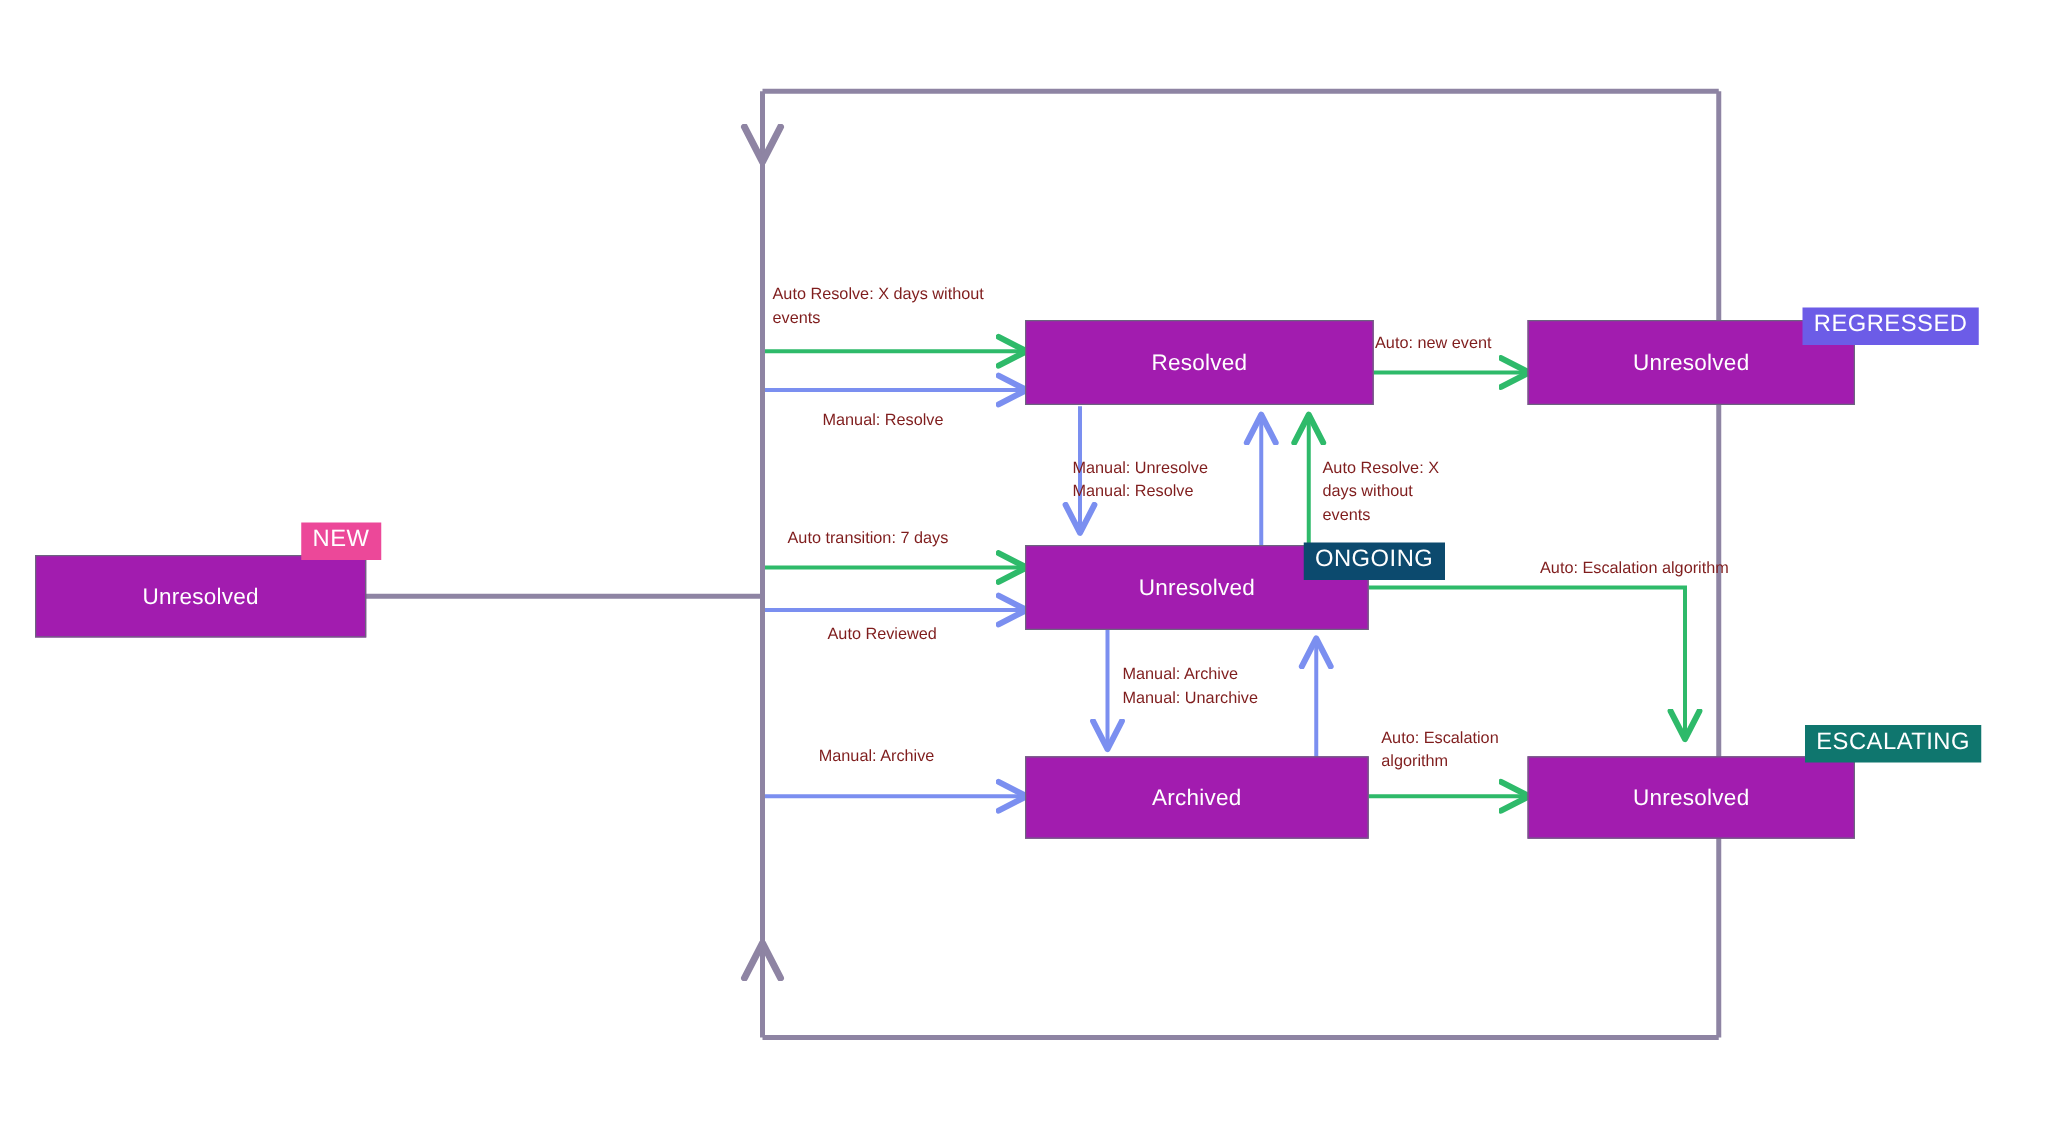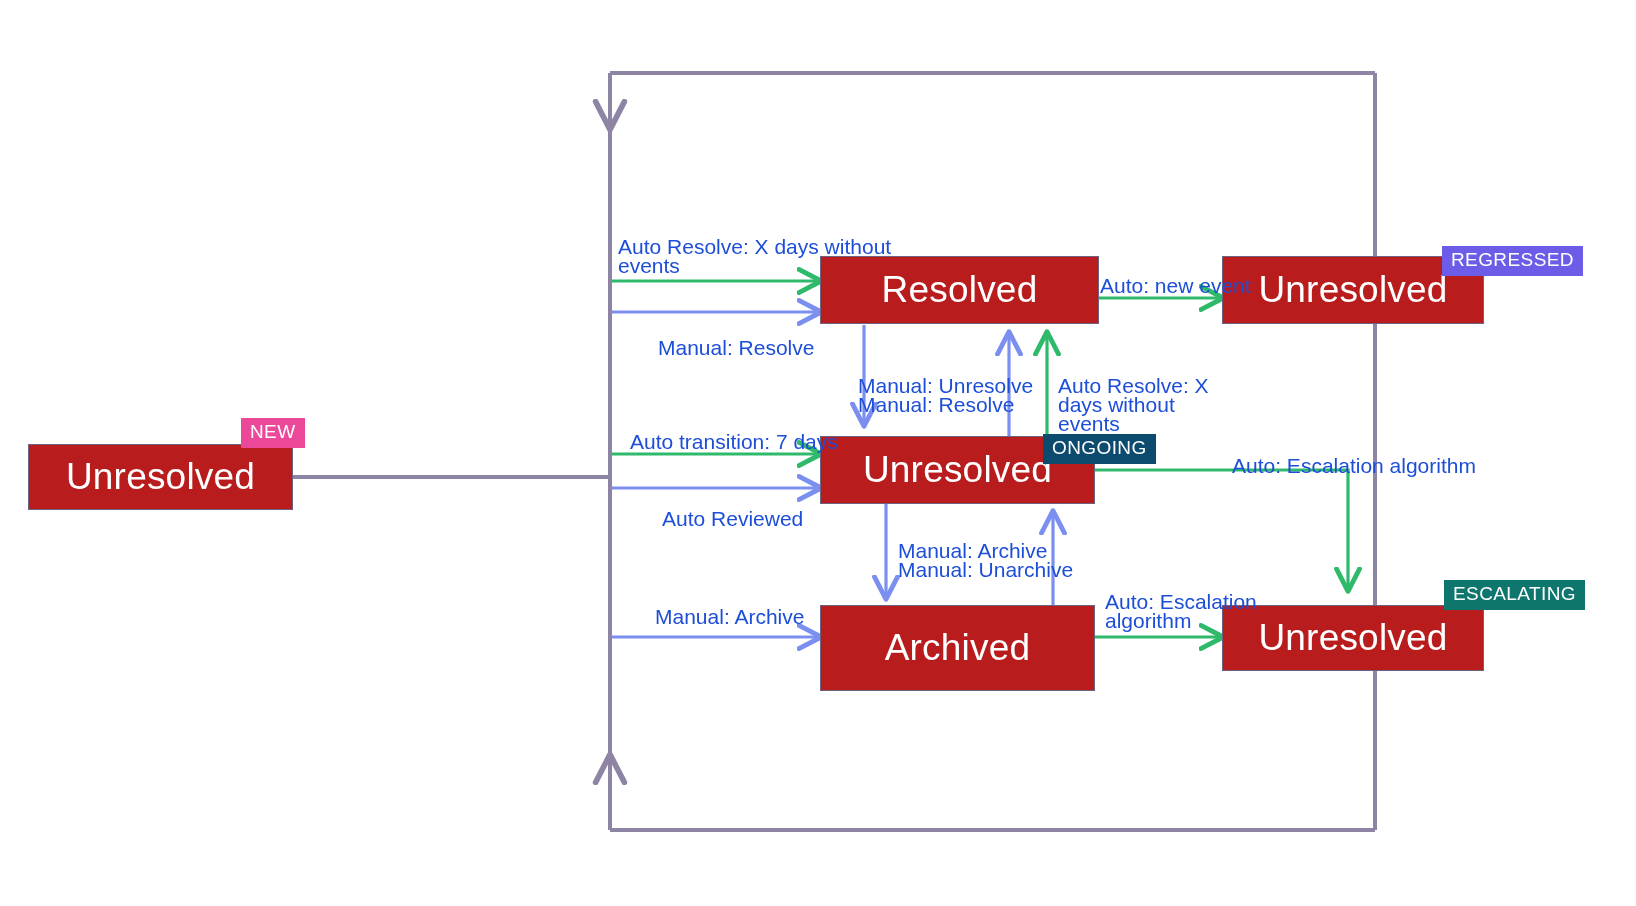--- a/index.html
+++ b/index.html
@@ -21,49 +21,48 @@
   }
   #wires {
     position: absolute;
     left: 0;
     top: 0;
     width: 1636px;
     height: 906px;
   }
   .state-box {
     position: absolute;
-    background: #b91c1c;
+    background: #a21caf;
     color: #ffffff;
     display: flex;
     align-items: center;
     justify-content: center;
-    font-size: 37px;
+    font-size: 18px;
     letter-spacing: 0.2px;
     box-sizing: border-box;
     border: 1px solid #6d6380;
     z-index: 4;
   }
   .badge {
     position: absolute;
     color: #ffffff;
     font-size: 19px;
     padding: 3px 9px 5px 9px;
     letter-spacing: 0.4px;
     white-space: nowrap;
     box-sizing: border-box;
     z-index: 6;
   }
   .edge-label {
     position: absolute;
-    color: #1d4ed8;
-    font-size: 21px;
+    color: #7f1d1d;
+    font-size: 13px;
     line-height: 19px;
     white-space: pre;
     z-index: 5;
-    margin-top: 12px;
   }
 </style>
 </head>
 <body>
 
 <div id="stage">
 
   <svg id="wires" viewBox="0 0 1636 906">
     <defs>
       <marker id="ah-green" markerWidth="9" markerHeight="9" refX="7.2" refY="4.5" orient="auto" markerUnits="strokeWidth">
@@ -149,21 +148,21 @@
     <span>REGRESSED</span>
   </div>
 
   <div class="state-box" style="left:820px; top:436px; width:275px; height:68px;">
     <span>Unresolved</span>
   </div>
   <div class="badge" style="left:1043px; top:414px; background:#0c4a6e;margin-top:20px;">
     <span>ONGOING</span>
   </div>
 
-  <div class="state-box" style="left:820px; top:605px; width:275px; height:86px;">
+  <div class="state-box" style="left:820px; top:605px; width:275px; height:66px;">
     <span>Archived</span>
   </div>
 
   <div class="state-box" style="left:1222px; top:605px; width:262px; height:66px;">
     <span>Unresolved</span>
   </div>
   <div class="badge" style="left:1444px; top:580px; background:#0f766e;">
     <span>ESCALATING</span>
   </div>
 

